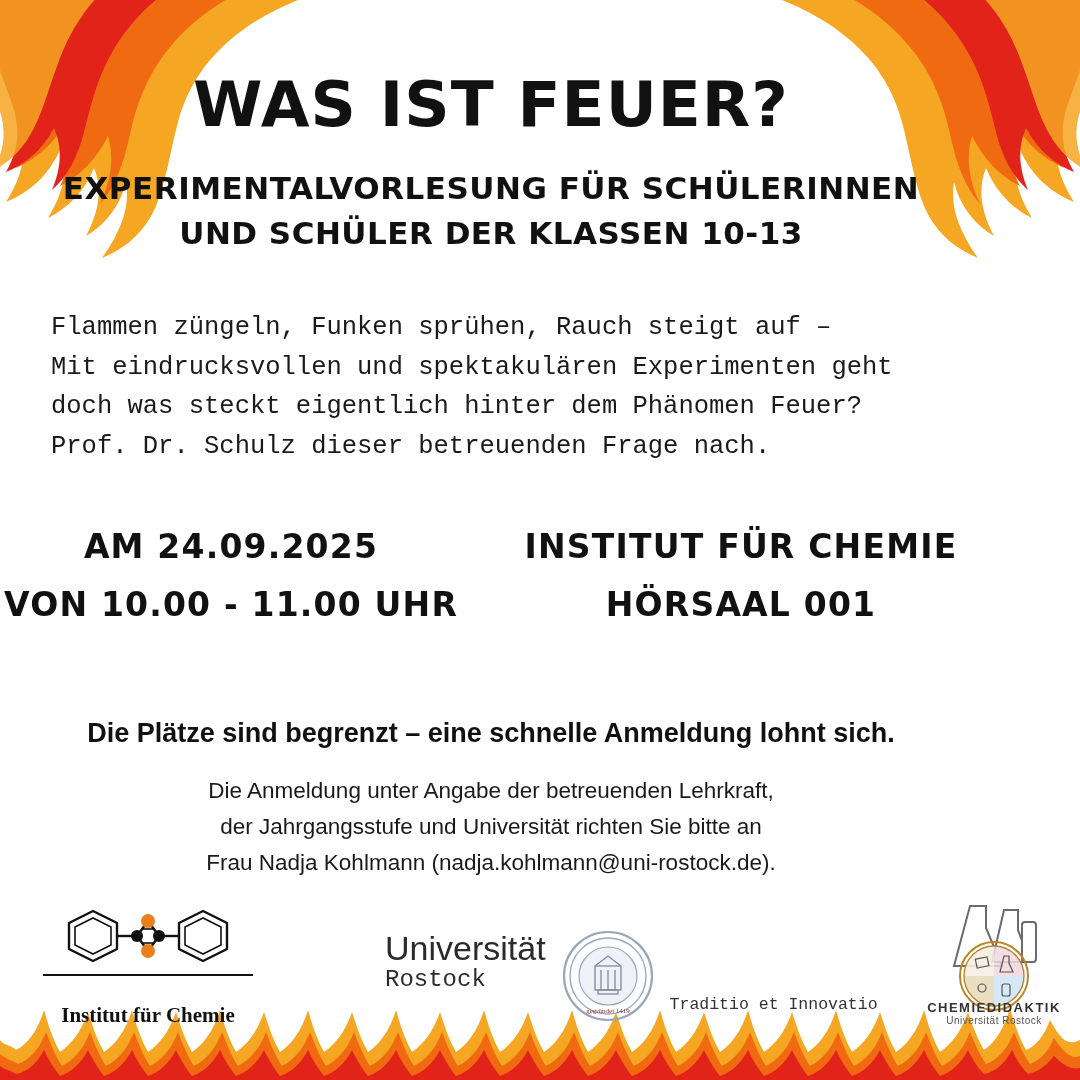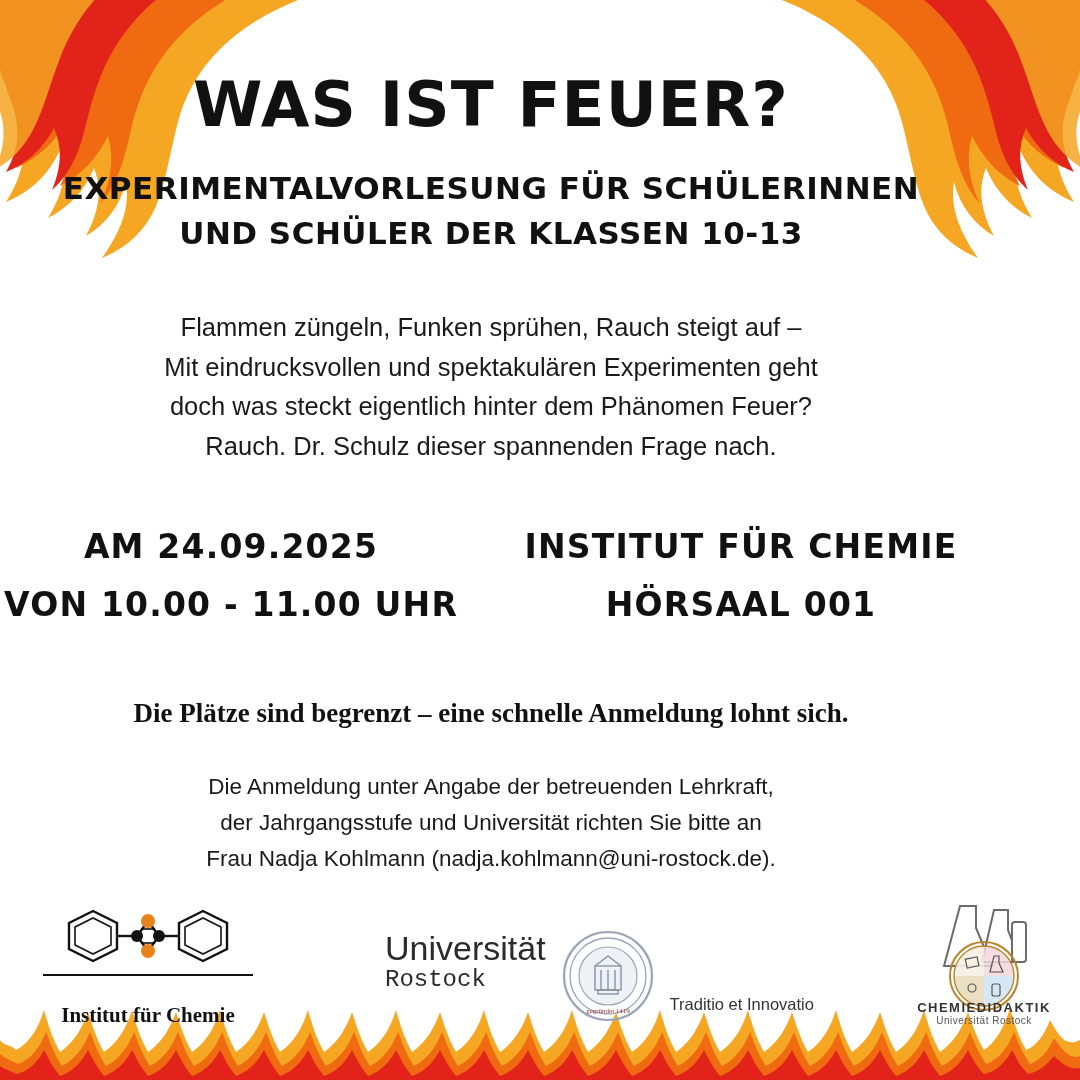--- a/index.html
+++ b/index.html
@@ -61,24 +61,24 @@
     letter-spacing: 0.5px;
     color: #111111;
     text-transform: uppercase;
     text-align: center;
     line-height: 1.45;
     width: 880px;
   }
 
   .blurb {
     margin-top: 52px;
-    font-family: Liberation Sans, sans-serif;
+    font-family: Liberation Mono, monospace;
     font-size: 25.5px;
     color: #1a1a1a;
-    text-align: center;
+    text-align: left;
     line-height: 1.55;
     width: 880px;
   }
 
   .details {
     margin-top: 52px;
     width: 1000px;
     display: flex;
     justify-content: center;
     gap: 80px;
@@ -93,30 +93,30 @@
     letter-spacing: 1.2px;
     color: #111111;
     text-transform: uppercase;
     line-height: 1.75;
     white-space: nowrap;
   }
   .details-col.left { width: 420px; }
   .details-col.right { width: 440px; }
 
   .highlight {
-    margin-top: 64px;
-    font-family: Liberation Serif, serif;
+    margin-top: 84px;
+    font-family: Liberation Sans, sans-serif;
     font-weight: bold;
     font-size: 27px;
     color: #111111;
     text-align: center;
   }
 
   .registration {
-    margin-top: 40px;
+    margin-top: 24px;
     font-family: "Liberation Sans", sans-serif;
     font-size: 22.5px;
     color: #1a1a1a;
     text-align: center;
     line-height: 1.6;
     width: 800px;
   }
 
   
   .logos {
@@ -150,29 +150,29 @@
   }
   .logo-uni .uni-words {
     font-family: "Liberation Sans", sans-serif;
     font-size: 34px;
     color: #2b2b2b;
     line-height: 1.08;
     text-align: left;
   }
   .logo-uni .uni-words .l2 { font-size: 24px; font-family: Liberation Mono, monospace; }
   .logo-uni .motto {
-    font-family: Liberation Sans, sans-serif;
+    font-family: Liberation Mono, monospace;
     font-size: 16.5px;
     color: #333;
     align-self: flex-end;
     padding-bottom: 8px;
   }
   .logo-didaktik {
     position: absolute;
-    right: 26px;
+    right: 16px;
     bottom: 2px;
     width: 140px;
     text-align: center;
   }
   .logo-didaktik .ring-text {
     font-family: "Liberation Sans", sans-serif;
     font-weight: bold;
     font-size: 13px;
     letter-spacing: 1.5px;
     color: #333;
@@ -228,21 +228,21 @@
 
     <div class="subtitle">
       <div>EXPERIMENTALVORLESUNG FÜR SCHÜLERINNEN</div>
       <div>UND SCHÜLER DER KLASSEN 10-13</div>
     </div>
 
     <div class="blurb">
       <div>Flammen züngeln, Funken sprühen, Rauch steigt auf –</div>
       <div>Mit eindrucksvollen und spektakulären Experimenten geht</div>
       <div>doch was steckt eigentlich hinter dem Phänomen Feuer?</div>
-      <div>Rauch. Dr. Schulz dieser spannenden Frage nach.</div>
+      <div>Prof. Dr. Schulz dieser betreuenden Frage nach.</div>
     </div>
 
     <div class="details">
       <div class="details-col left">
         <div>AM 24.09.2025</div>
         <div>VON 10.00 - 11.00 UHR</div>
       </div>
       <div class="details-col right">
         <div>INSTITUT FÜR CHEMIE</div>
         <div>HÖRSAAL 001</div>

